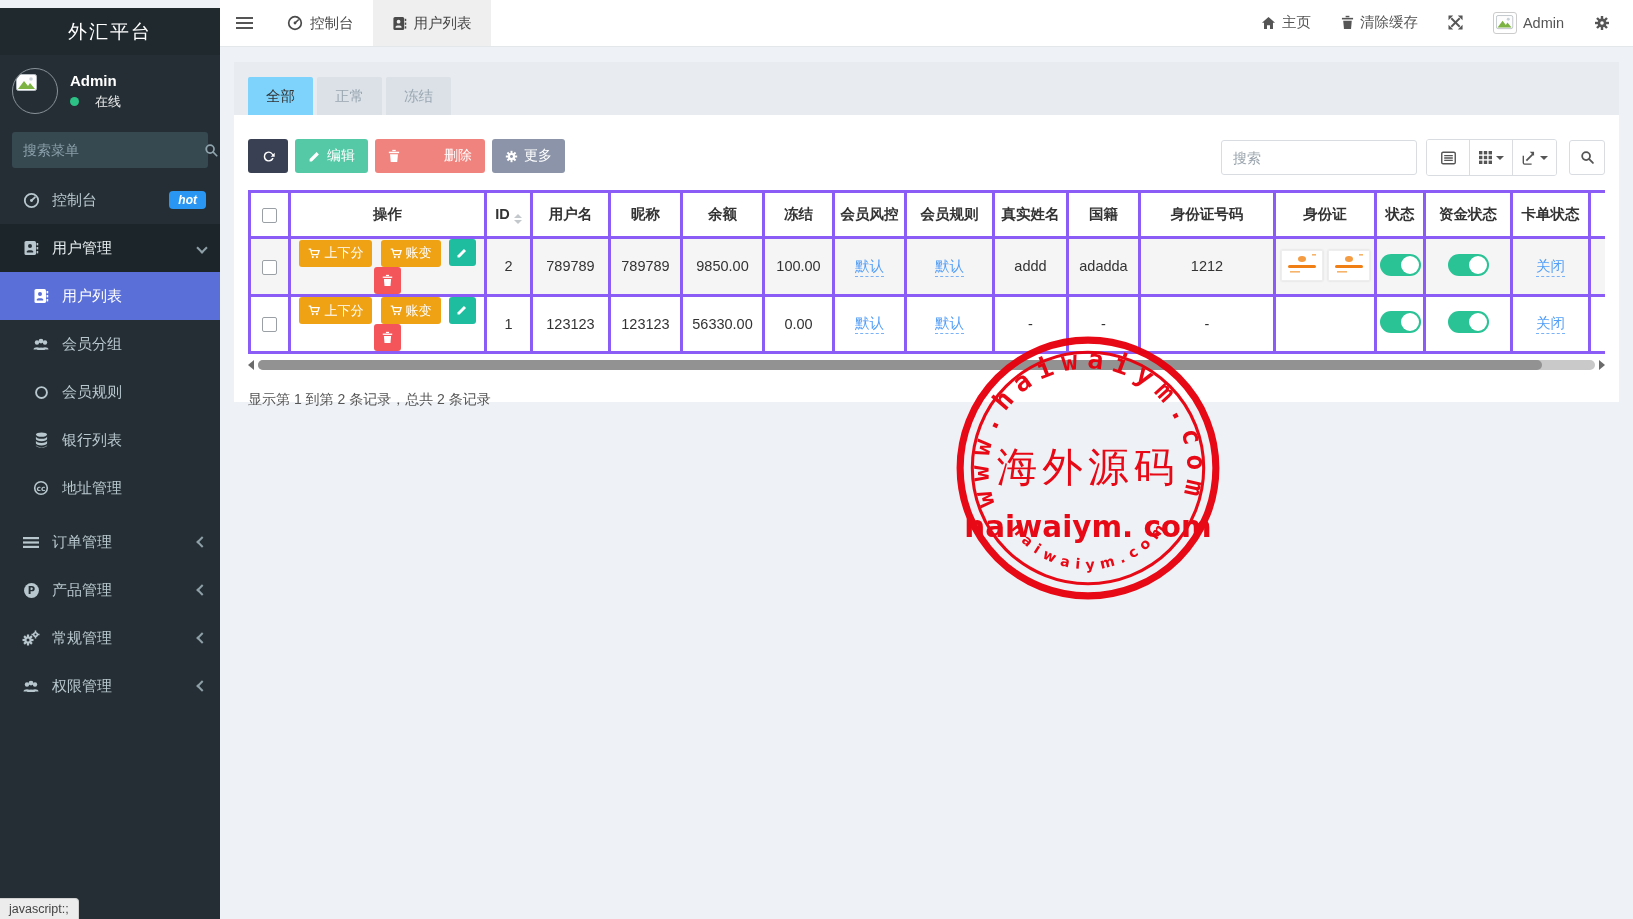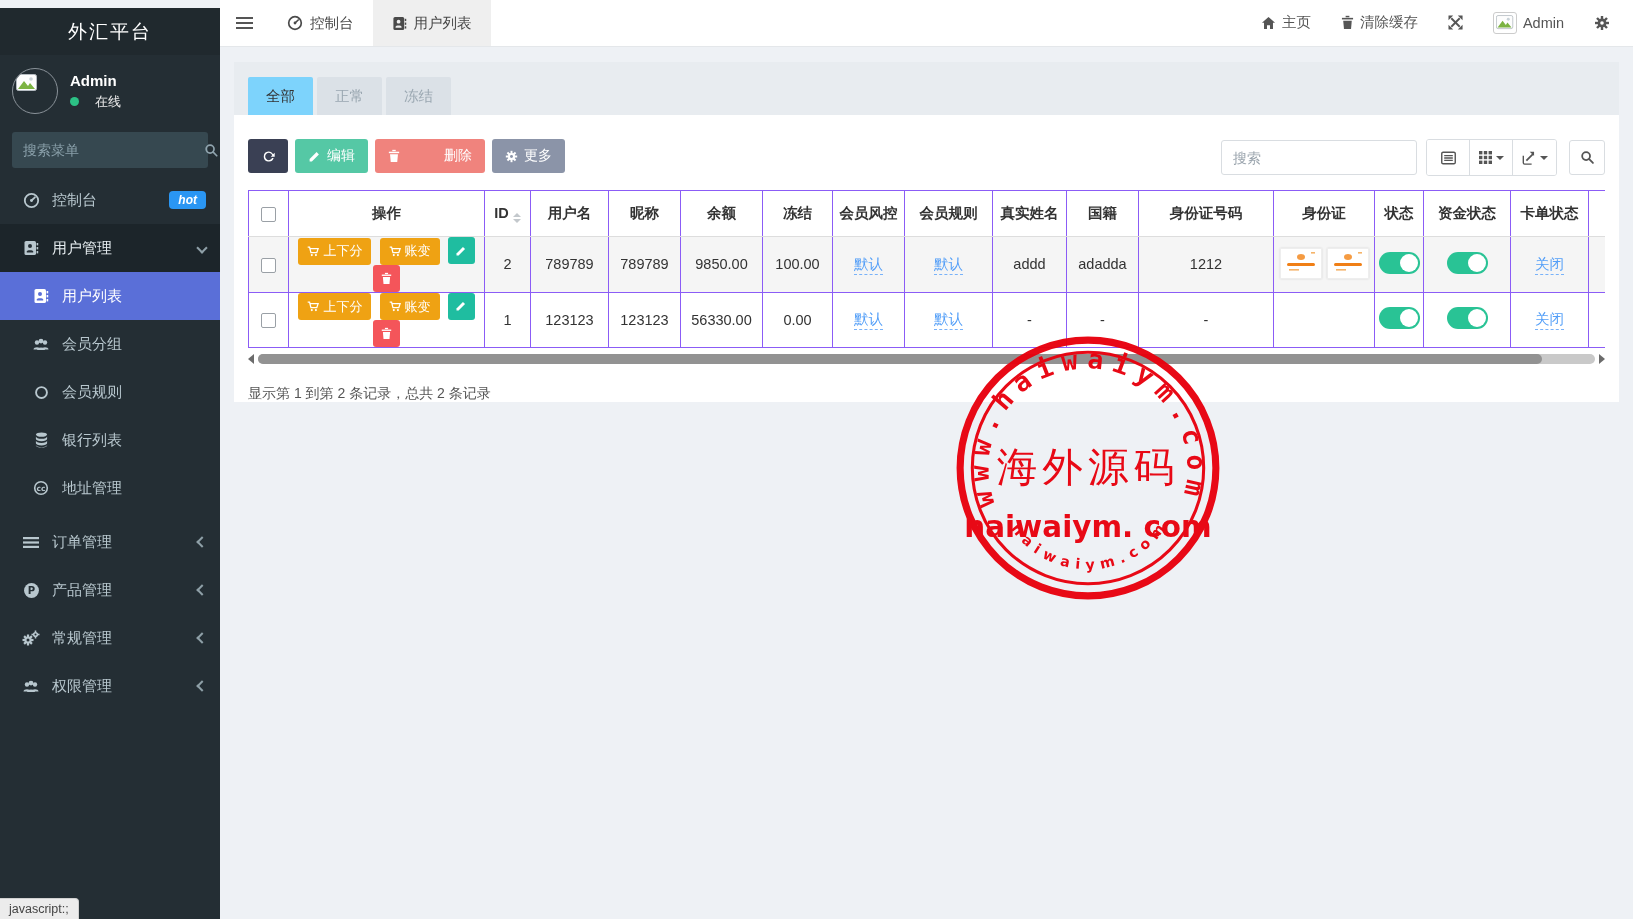--- a/index.html
+++ b/index.html
@@ -59,21 +59,21 @@
   .search-box::placeholder { color:#9aa4ad; }
   .btn-group { display:flex; margin-left:9px; border:1px solid #d9dde1; border-radius:3px; overflow:hidden; }
   .gbtn { width:43px; height:35px; background:#fff; border:none; border-right:1px solid #d9dde1; display:flex; align-items:center; justify-content:center; gap:4px; cursor:pointer; color:#555; }
   .gbtn:last-child { border-right:none; }
   .btn-find { width:36px; height:35px; background:#fff; border:1px solid #d9dde1; border-radius:3px; margin-left:12px; display:flex; align-items:center; justify-content:center; cursor:pointer; }
   .caret { width:0; height:0; border-left:4px solid transparent; border-right:4px solid transparent; border-top:4px solid #555; display:inline-block; }
 
   
   .table-wrap { width:1357px; overflow:hidden; }
   table { border-collapse:collapse; table-layout:fixed; width:1420px; }
-  th, td { border:1px solid #8b5cf6; text-align:center; vertical-align:middle; font-size:14.5px; color:#333; }
+  th, td { border:3px solid #8b5cf6; text-align:center; vertical-align:middle; font-size:14.5px; color:#333; }
   th { height:46px; font-weight:bold; border-bottom:1px solid #ddd; }
   td { height:48px; }
   tr.stripe td { background:#f5f5f5; }
   .cb { width:15px; height:15px; border:1px solid #9aa0a6; border-radius:2px; background:#fff; display:inline-block; vertical-align:middle; cursor:pointer; }
   .sort { display:inline-flex; flex-direction:column; gap:2px; margin-left:4px; vertical-align:1px; }
   .sort i { width:0; height:0; border-left:4px solid transparent; border-right:4px solid transparent; display:block; }
   .sort .up { border-bottom:4px solid #c3c8cc; }
   .sort .dn { border-top:4px solid #c3c8cc; }
   .abtn { height:27px; padding:0 9px; font-size:13px; border:none; border-radius:3px; color:#fff; display:inline-flex; align-items:center; gap:4px; cursor:pointer; margin:0 2px; font-family:inherit; }
   .abtn.orange { background:#efa213; }

